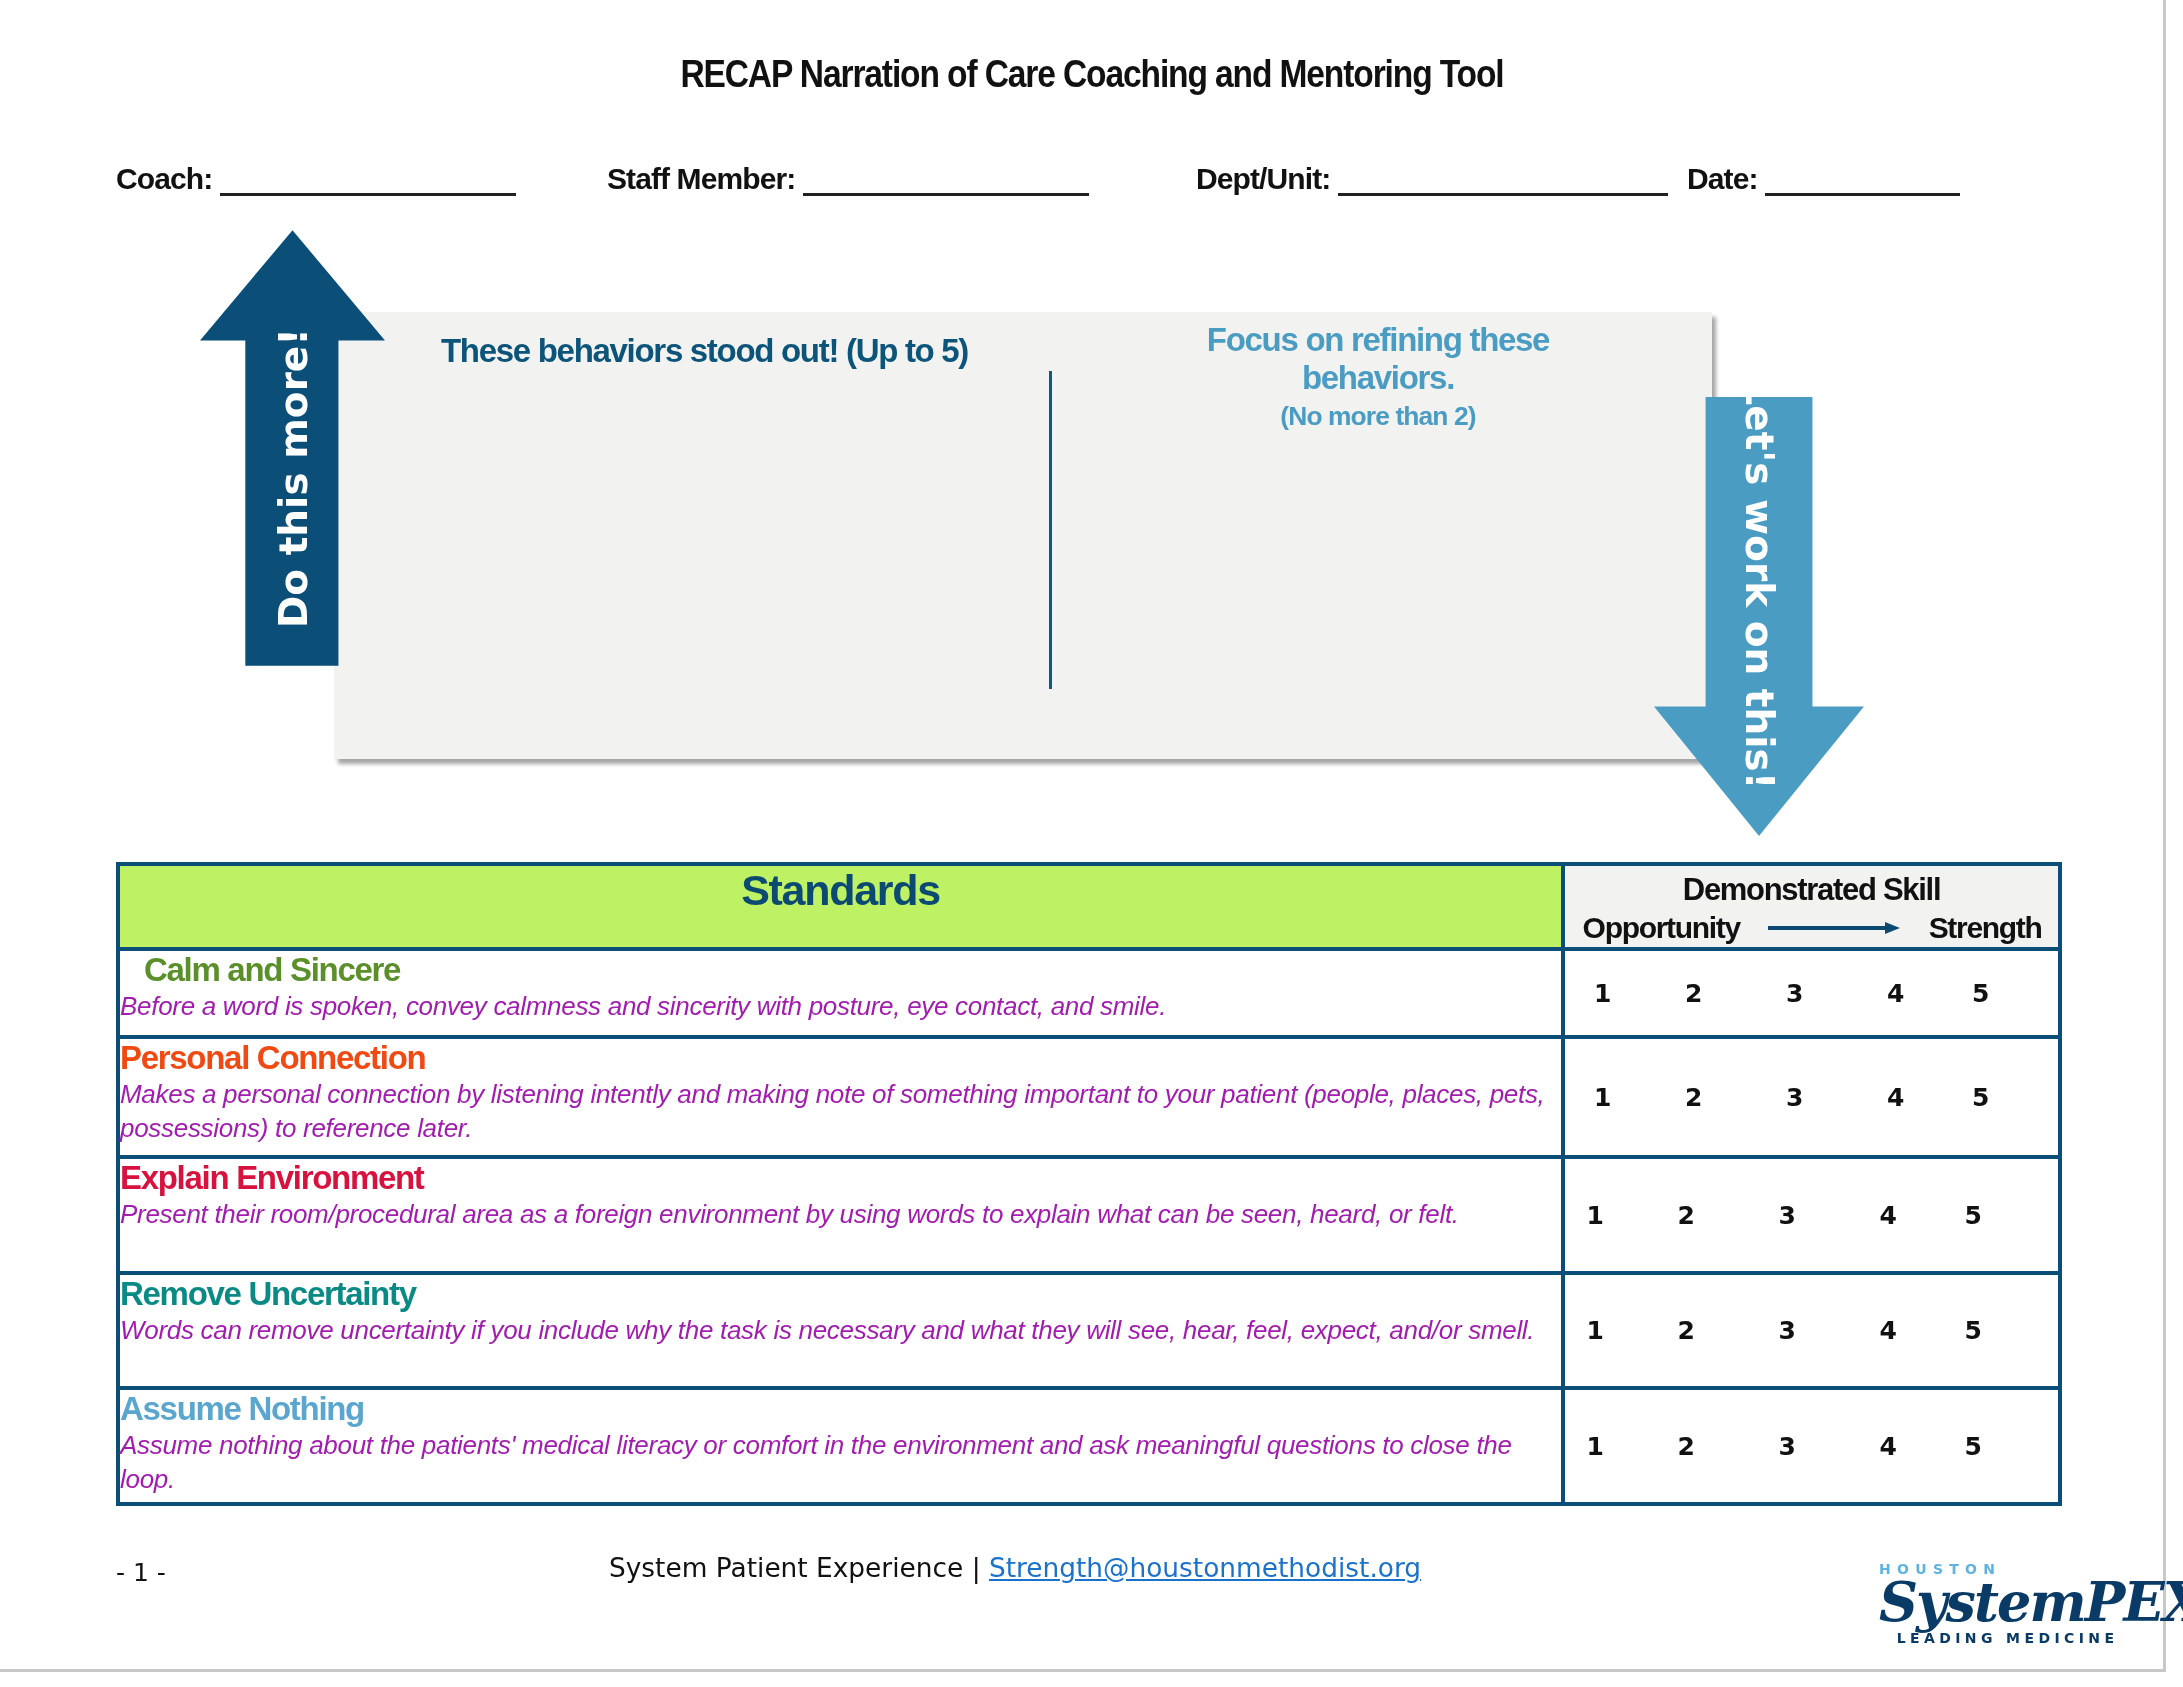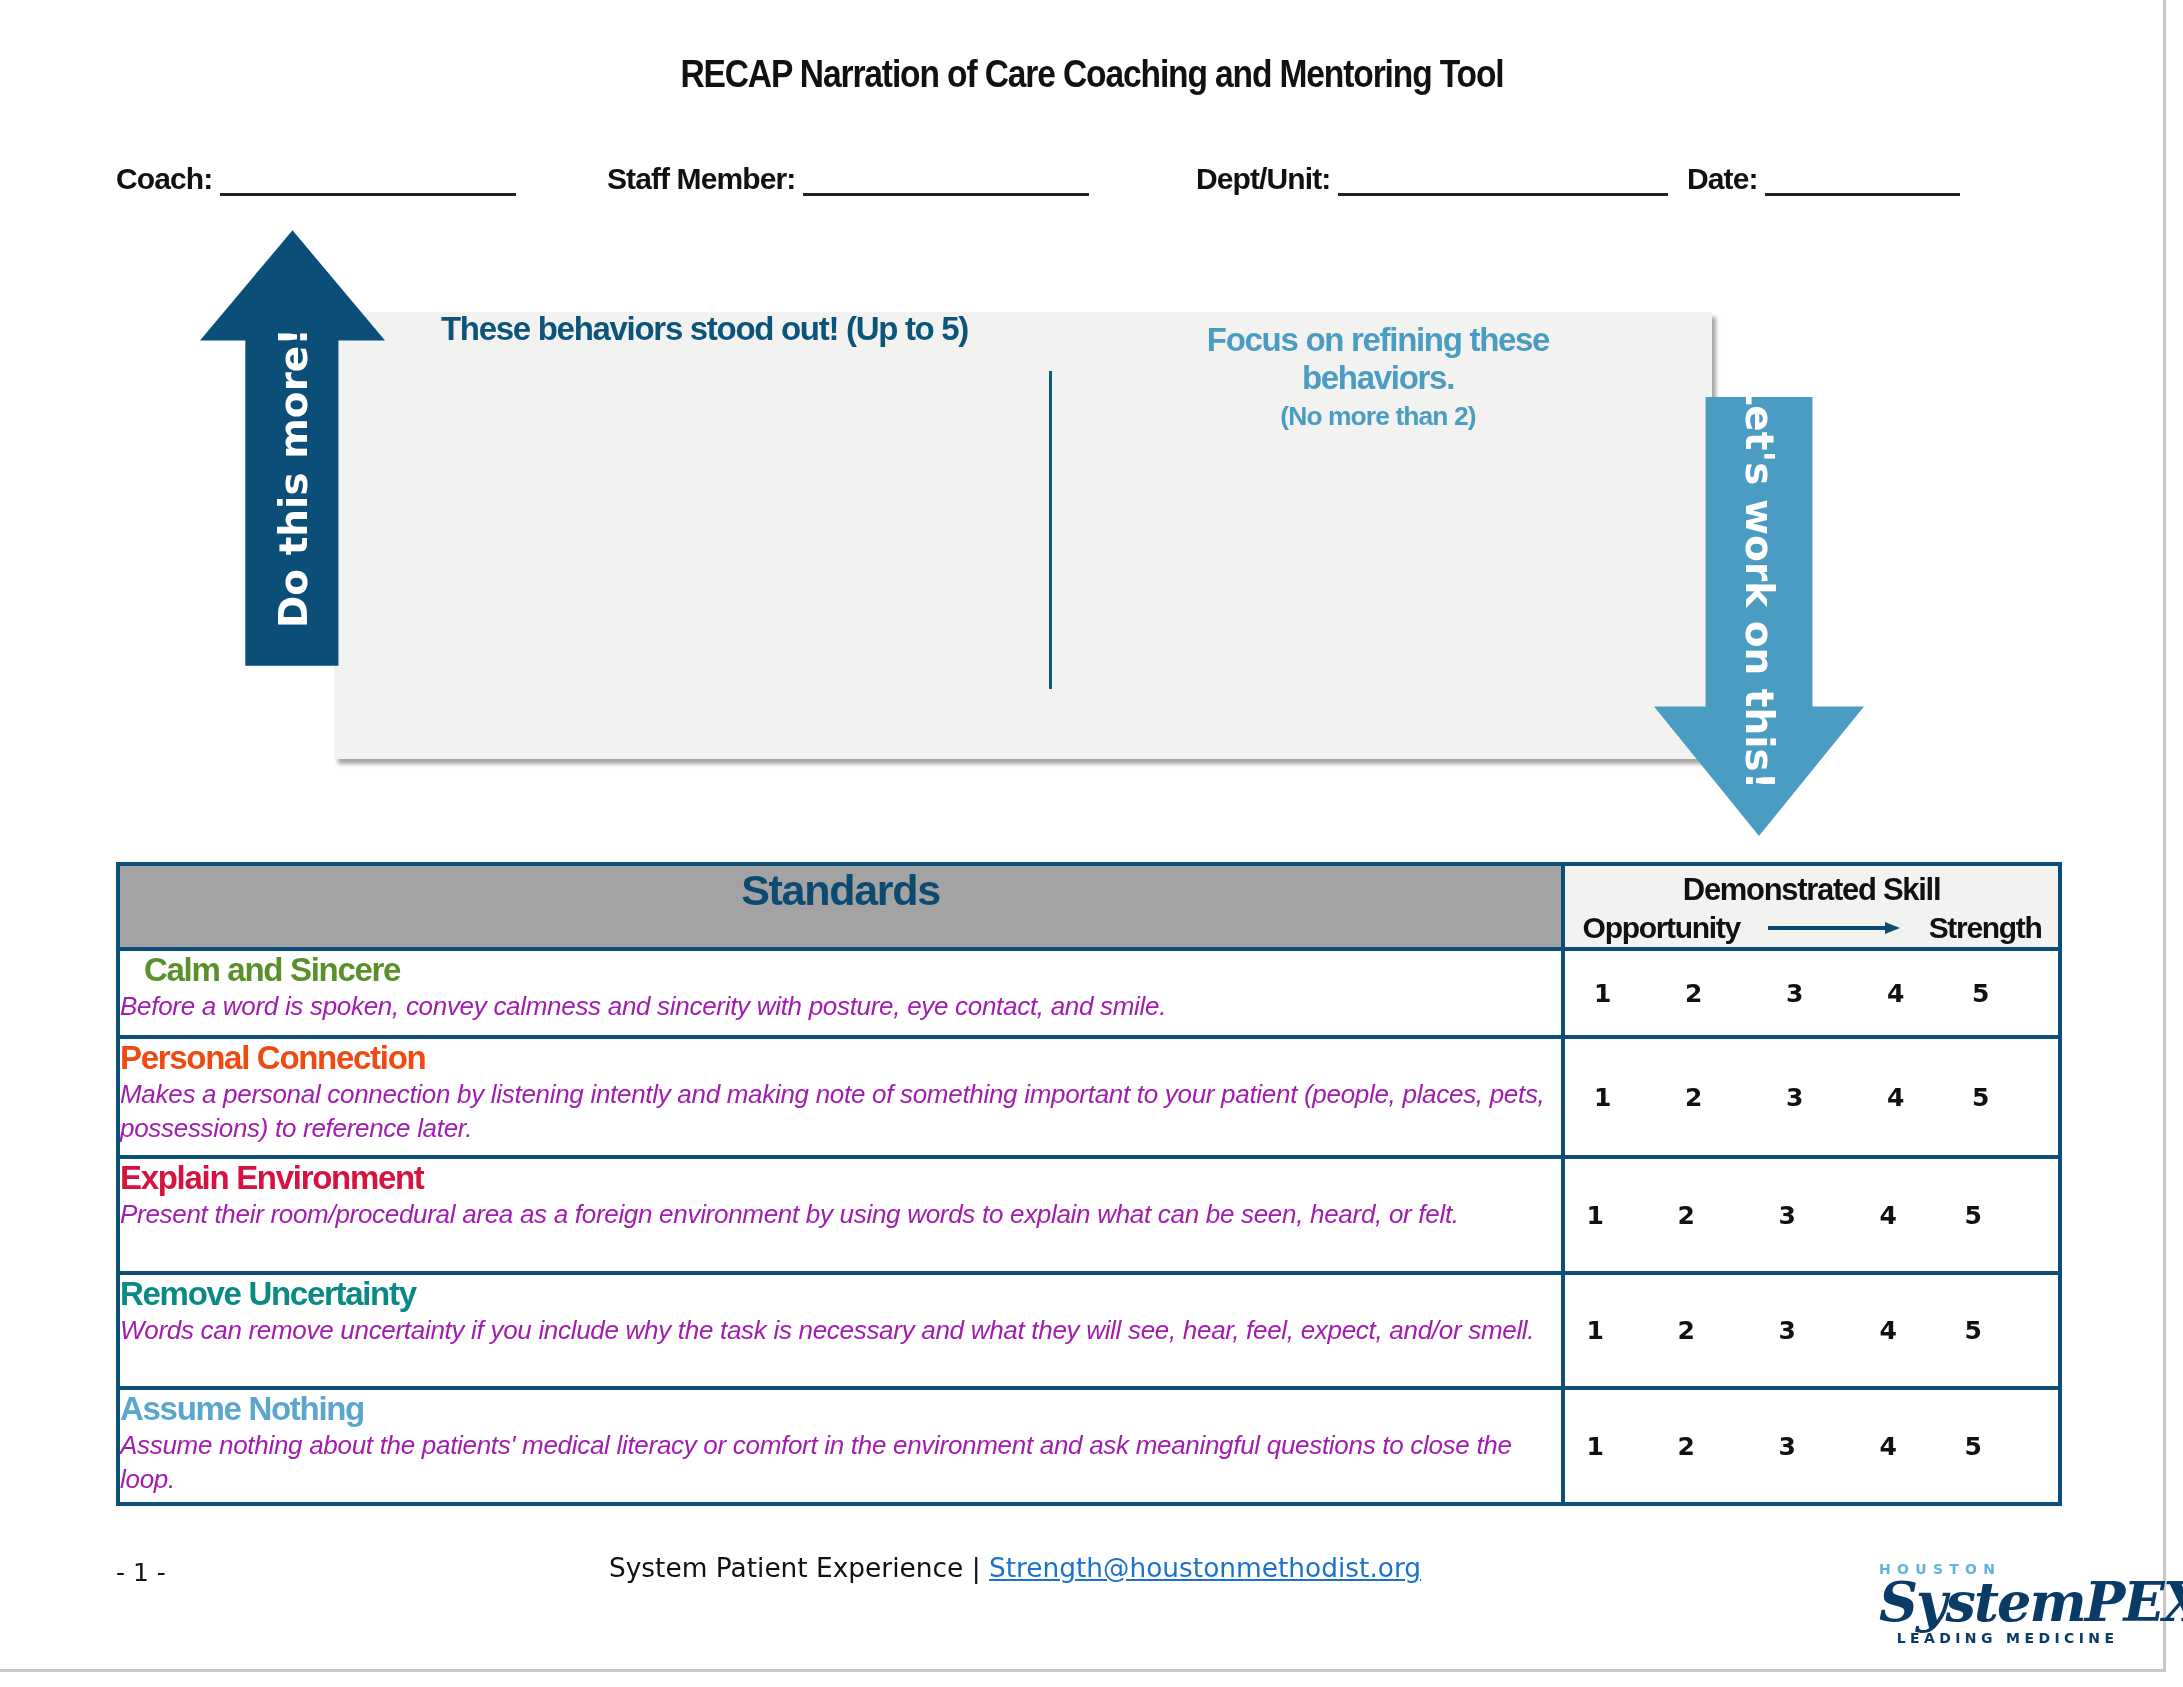--- a/index.html
+++ b/index.html
@@ -8,32 +8,32 @@
   .page { position:absolute; left:0; top:0; width:2166px; height:1672px; background:#fff;
           border-right:3.1px solid #c8c8c8; border-bottom:3.1px solid #c8c8c8; box-sizing:border-box; }
   .cond { font-family:"Liberation Sans Narrow","Liberation Sans", sans-serif; }
   .title { position:absolute; left:0; width:2183px; top:52px; text-align:center; font-size:39px; font-weight:bold;
            letter-spacing:-1.3px; transform:scaleX(0.86); transform-origin:1095px 0; }
   .field { position:absolute; top:162px; font-size:30px; font-weight:bold; letter-spacing:-0.9px; display:flex; align-items:flex-end; }
   .field .line { display:inline-block; border-bottom:3.1px solid #222; height:25px; margin-left:7.6px; }
   .graybox { position:absolute; left:334px; top:312px; width:1378px; height:447px; background:#f2f2f1;
              box-shadow:3.8px 5px 3.8px rgba(0,0,0,0.35); }
   .divider { position:absolute; left:1049px; top:371px; width:3.1px; height:318px; background:#0f5a7f; }
-  .box-head-left { position:absolute; left:441px; top:310px; font-size:33px; font-weight:bold; color:#0c5479; letter-spacing:-1.3px; }
+  .box-head-left { position:absolute; left:441px; top:332px; font-size:33px; font-weight:bold; color:#0c5479; letter-spacing:-1.3px; }
   .box-head-right { position:absolute; left:1139px; top:321px; width:478px; text-align:center; color:#4a9cc3; font-weight:bold; }
   .box-head-right .l1 { font-size:33px; letter-spacing:-1.3px; }
   .box-head-right .l2 { font-size:26.4px; letter-spacing:-0.9px; margin-top:3.8px; }
   .arrow-up { position:absolute; left:200px; top:230px; width:185px; height:436px; }
   .arrow-down { position:absolute; left:1654px; top:397px; width:210px; height:439px; }
   .arrow-text { position:absolute; color:#fff; font-weight:bold; font-size:39px; white-space:nowrap; font-family:"DejaVu Sans", sans-serif; }
   .up-text { left:293px; top:478px; transform:translate(-50%,-50%) rotate(-90deg); }
   .down-text { left:1759px; top:585px; transform:translate(-50%,-50%) rotate(90deg); }
   table.std { position:absolute; left:116px; top:862px; width:1946px; border-collapse:collapse; }
   table.std td, table.std th { border:4.4px solid #0b4e78; padding:0; vertical-align:top; }
-  th.h-standards { background:#a3a3a3; height:81px; width:1441px; font-size:43px; color:#0c4a72; font-weight:bold; letter-spacing:-1.3px; vertical-align:middle; text-align:center; }
+  th.h-standards { background:#bef264; height:81px; width:1441px; font-size:43px; color:#0c4a72; font-weight:bold; letter-spacing:-1.3px; vertical-align:middle; text-align:center; }
   th.h-skill { background:#f2f2f1; font-weight:bold; color:#111; }
   .skill-title { font-size:31px; letter-spacing:-1.3px; text-align:center; margin-top:6.3px; }
   .skill-scale { display:flex; align-items:center; justify-content:space-between; padding:0 16.4px 0 17.6px; margin-top:2.5px; font-size:30px; letter-spacing:-1.3px; }
   .scale-arrow { width:132px; height:12.6px; position:relative; }
   .scale-arrow:before { content:""; position:absolute; left:0; top:4.4px; width:120px; height:4.4px; background:#0c4a72; }
   .scale-arrow:after { content:""; position:absolute; right:0; top:0; border-left:15px solid #0c4a72; border-top:6.3px solid transparent; border-bottom:6.3px solid transparent; }
   td.std-cell { padding:2.5px 10px 0 10px; }
   .std-name { font-size:33px; font-weight:bold; letter-spacing:-1.3px; line-height:38px; font-family:"Liberation Sans Narrow","Liberation Sans", sans-serif; }
   .std-desc { font-size:26px; font-style:italic; line-height:34px; color:#a21caf; letter-spacing:-0.3px; }
   td.nums { vertical-align:middle !important; }

